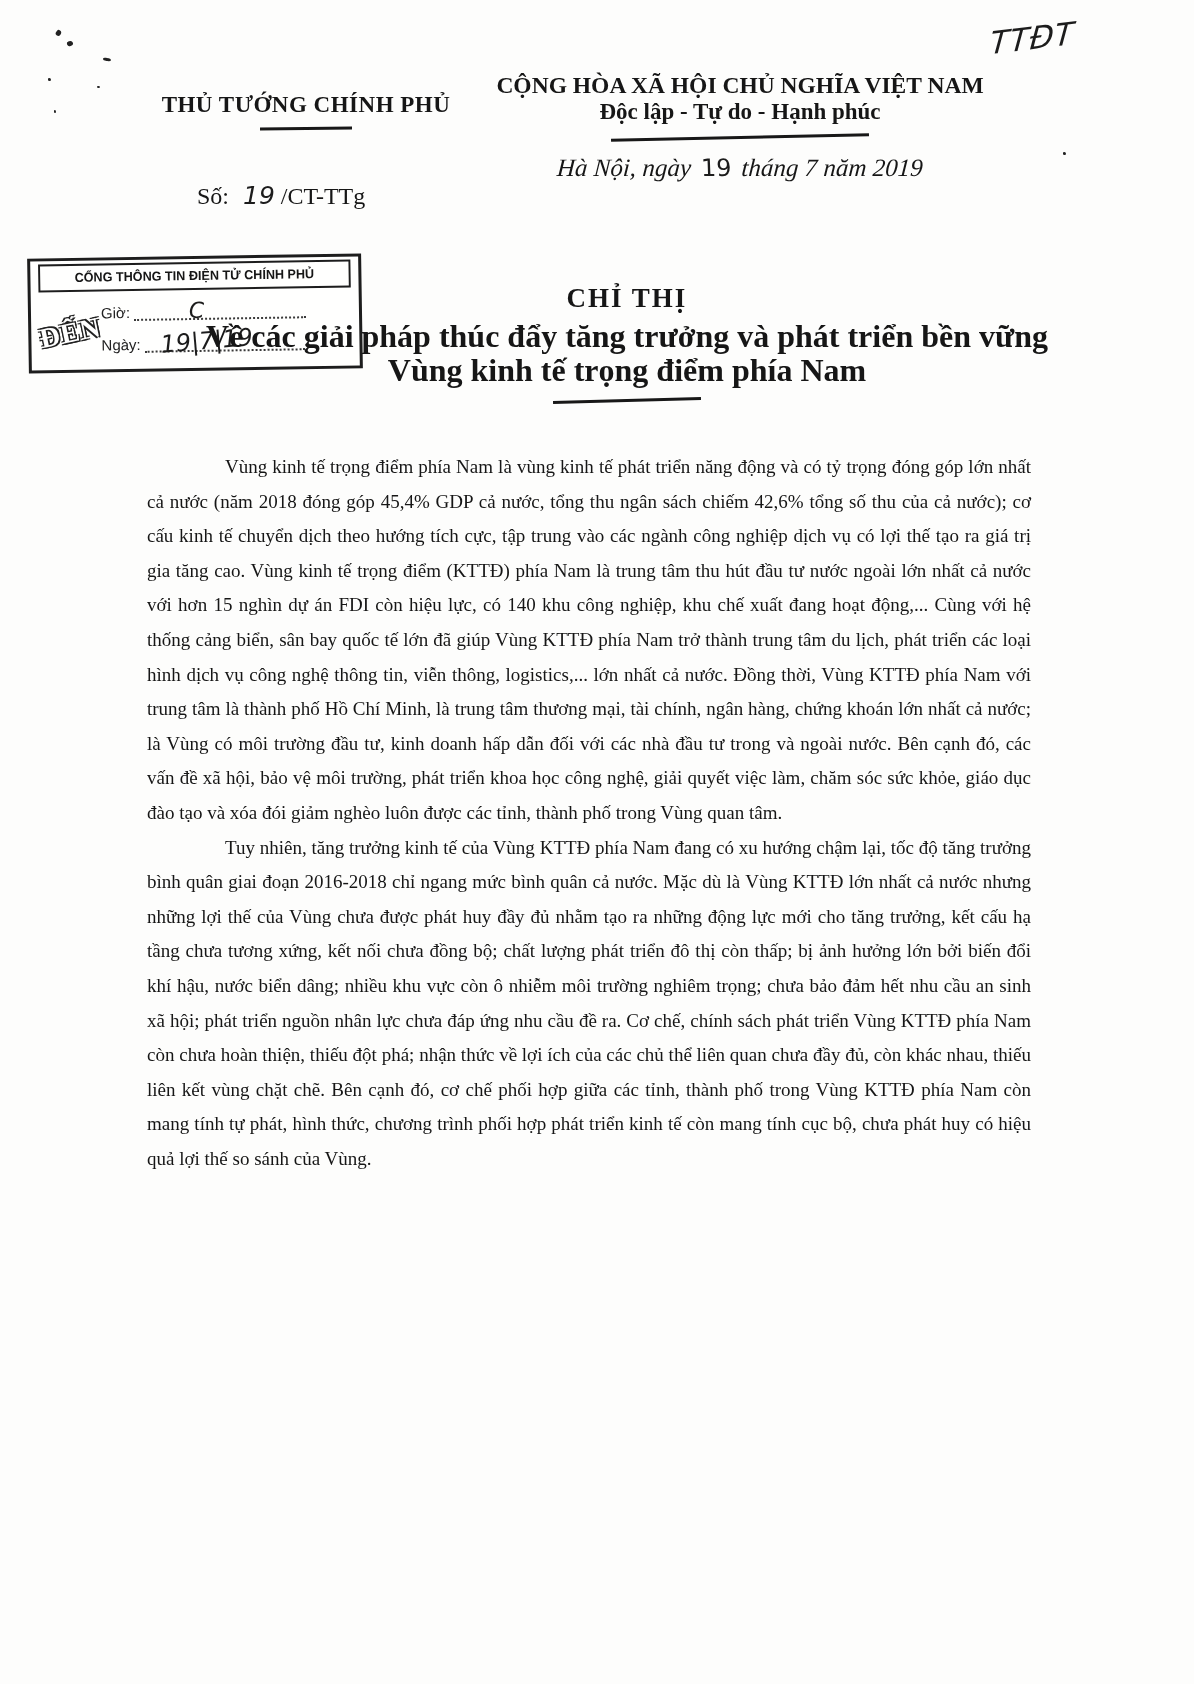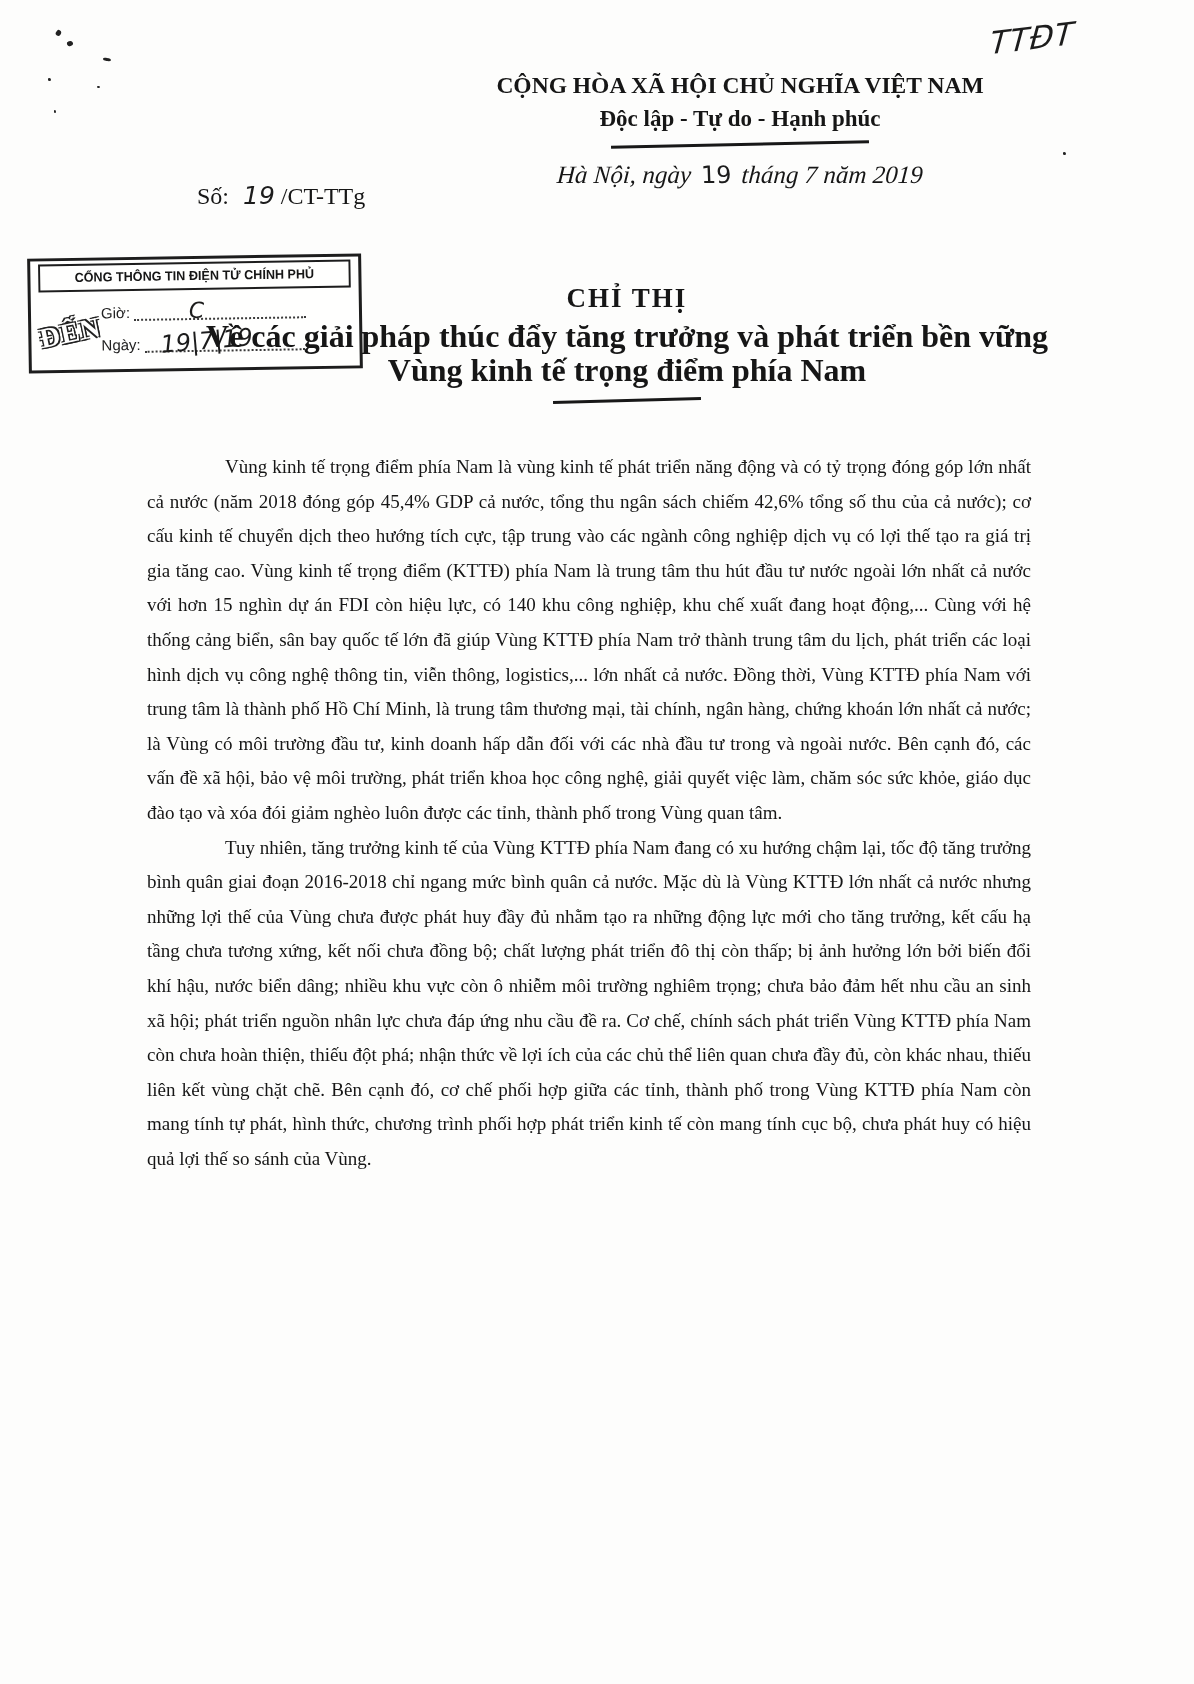--- a/index.html
+++ b/index.html
@@ -45,21 +45,21 @@
   .doc-number{
     position:absolute;left:197px;top:181px;
     font-size:24px;white-space:nowrap;
   }
   .doc-number .hw{font-size:25px;margin:0 6px 0 14px;}
   .header-right{
     position:absolute;left:470px;top:72px;width:540px;
     text-align:center;
   }
   .national-title{font-weight:bold;font-size:24px;white-space:nowrap;transform:scaleX(.98);}
-  .motto{font-weight:bold;font-size:23px;margin-top:7px;white-space:nowrap;}
+  .motto{font-weight:bold;font-size:23px;white-space:nowrap;}
   .rule-motto{width:258px;margin:11px auto 0;transform:rotate(-1.2deg);}
   .place-date{
     margin-top:15px;font-style:italic;font-size:25px;white-space:nowrap;
     transform:skewX(-4deg);
   }
   .place-date .hw{font-size:24px;font-style:normal;transform:skewX(6deg);display:inline-block;margin:0 10px;}
 
   
   .stamp{
     position:absolute;left:28px;top:256px;width:334px;height:115px;
@@ -121,20 +121,24 @@
   <span class="speck sp1"></span>
   <span class="speck sp2"></span>
   <span class="speck sp3"></span>
   <span class="speck sp4"></span>
   <span class="speck sp5"></span>
   <span class="speck sp6"></span>
   <span class="speck sp7"></span>
 
   <div class="hw note-ttdt">TTĐT</div>
 
+  <div class="header-left">
+    <div class="issuer">THỦ TƯỚNG CHÍNH PHỦ</div>
+    <div class="rule rule-issuer"></div>
+  </div>
   <div class="doc-number">
     <span>Số:</span><span class="hw">19</span><span>/CT-TTg</span>
   </div>
 
   <div class="header-right">
     <div class="national-title">CỘNG HÒA XÃ HỘI CHỦ NGHĨA VIỆT NAM</div>
     <div class="motto">Độc lập - Tự do - Hạnh phúc</div>
     <div class="rule rule-motto"></div>
     <div class="place-date">
       <span>Hà Nội, ngày</span><span class="hw">19</span><span>tháng 7 năm 2019</span>

